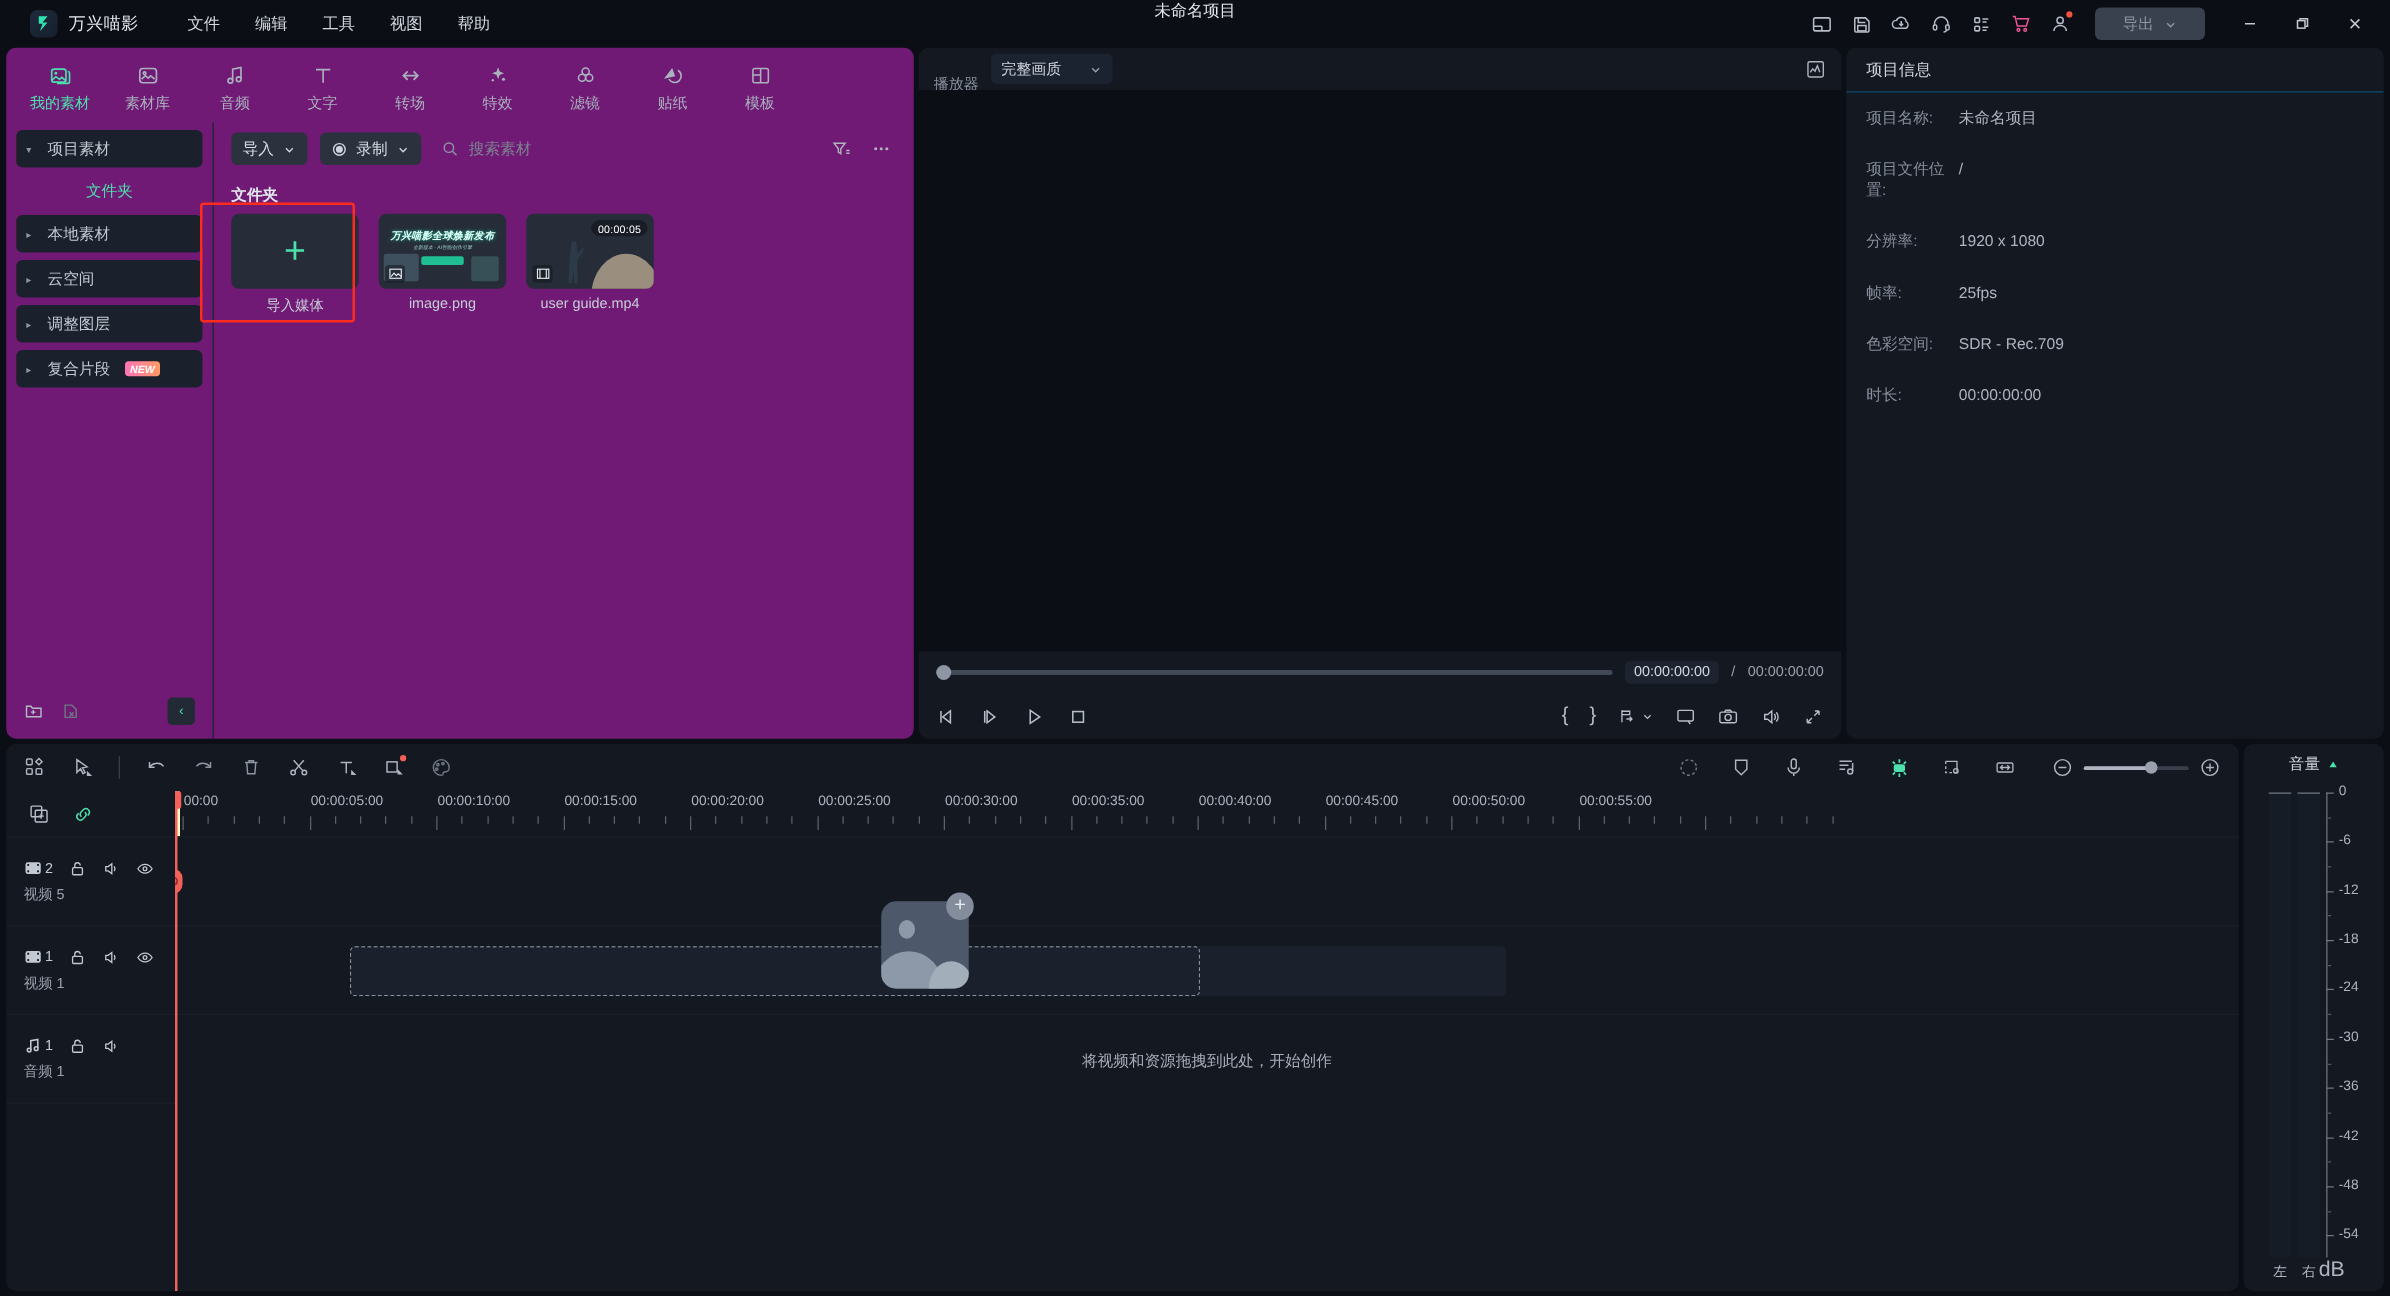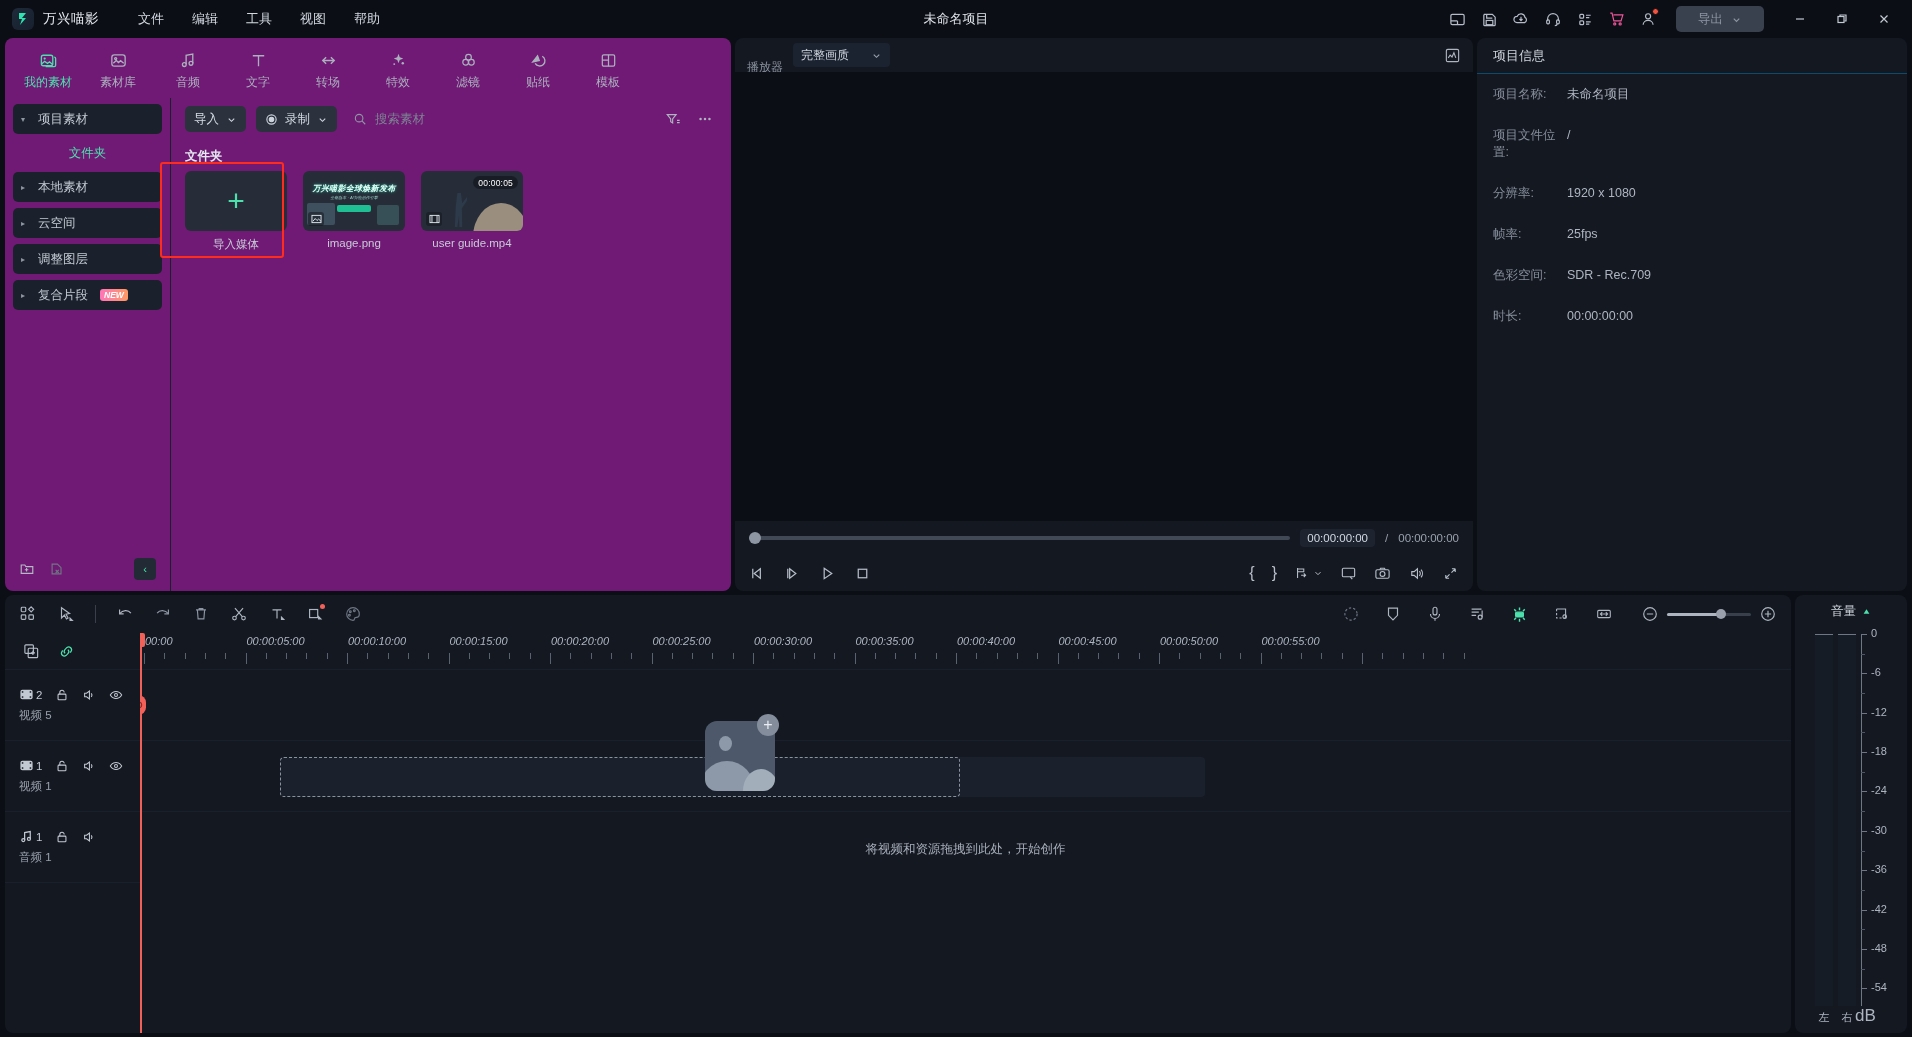--- a/index.html
+++ b/index.html
@@ -7,22 +7,22 @@
     width: 1912px; height: 1037px;
     background: #0b0e14;
     font-family: "Liberation Sans", "DejaVu Sans", sans-serif;
     color: #c9ced8;
     overflow: hidden;
   }
   .app { position: relative; width: 1912px; height: 1037px; display: flex; flex-direction: column; }
 
   
   .titlebar {
-    height: 38px; background: #0b0e14; display: flex; align-items: center;
-    flex: 0 0 38px; position: relative;
+    height: 38px; background: #0b0e14; display: flex; 
+    flex: 0 0 38px; position: relative; padding-left: 12px;
   }
   .brand { display: flex; align-items: center; gap: 9px; padding-left: 12px; }
   .brand-logo {
     width: 22px; height: 22px; border-radius: 6px;
     background: linear-gradient(135deg, #1f2a3a 0%, #16202e 100%);
     display: flex; align-items: center; justify-content: center;
   }
   .brand-name { font-size: 13.5px; color: #e6eaf0; letter-spacing: .5px; }
   .menu { display: flex; align-items: center; gap: 0px; margin-left: 25px; }
   .menu-item { font-size: 13px; color: #d2d7e0; padding: 5px 14px; border-radius: 4px; cursor: default; }
@@ -202,21 +202,21 @@
   .tl-body { flex: 1; display: flex; min-height: 0; position: relative; }
   .tl-headers { width: 135px; flex: 0 0 135px; display: flex; flex-direction: column; }
   .tl-head-top { height: 36px; display: flex; align-items: center; gap: 18px; padding: 0 18px; color: #b7bec9; }
   .track-head { height: 71px; display: flex; flex-direction: column; justify-content: center; padding: 0 14px; border-top: 1px solid #1a202b; }
   .track-head-row { display: flex; align-items: center; gap: 13px; color: #c3c9d3; }
   .track-num { font-size: 11.5px; margin-left: -9px; }
   .track-name { font-size: 11.5px; color: #99a0ac; margin-top: 6px; }
   .tl-head-spacer { flex: 1; border-top: 1px solid #1a202b; }
 
   .tl-canvas { flex: 1; min-width: 0; position: relative; overflow: hidden; }
-  .ruler { height: 36px; position: relative; border-left: 2px solid #fef9c3; font-style: italic; }
+  .ruler { height: 36px; position: relative; border-left: 4px solid #fef9c3; }
   .rtick { position: absolute; top: 20px; width: 1px; background: #5a626f; }
   .rlabel { position: absolute; top: 2px; font-size: 11px; color: #aeb5c1; transform: translateX(-1px); }
   .tracks-area { position: absolute; top: 36px; left: 0; right: 0; bottom: 0; }
   .track-row { height: 71px; border-top: 1px solid #1a202b; position: relative; }
   .drop-strip {
     position: absolute; left: 140px; top: 16px; width: 680px; height: 40px;
     border: 1px dashed #8a92a0; border-radius: 4px;
   }
   .drop-bg {
     position: absolute; left: 140px; top: 16px; width: 925px; height: 40px;

